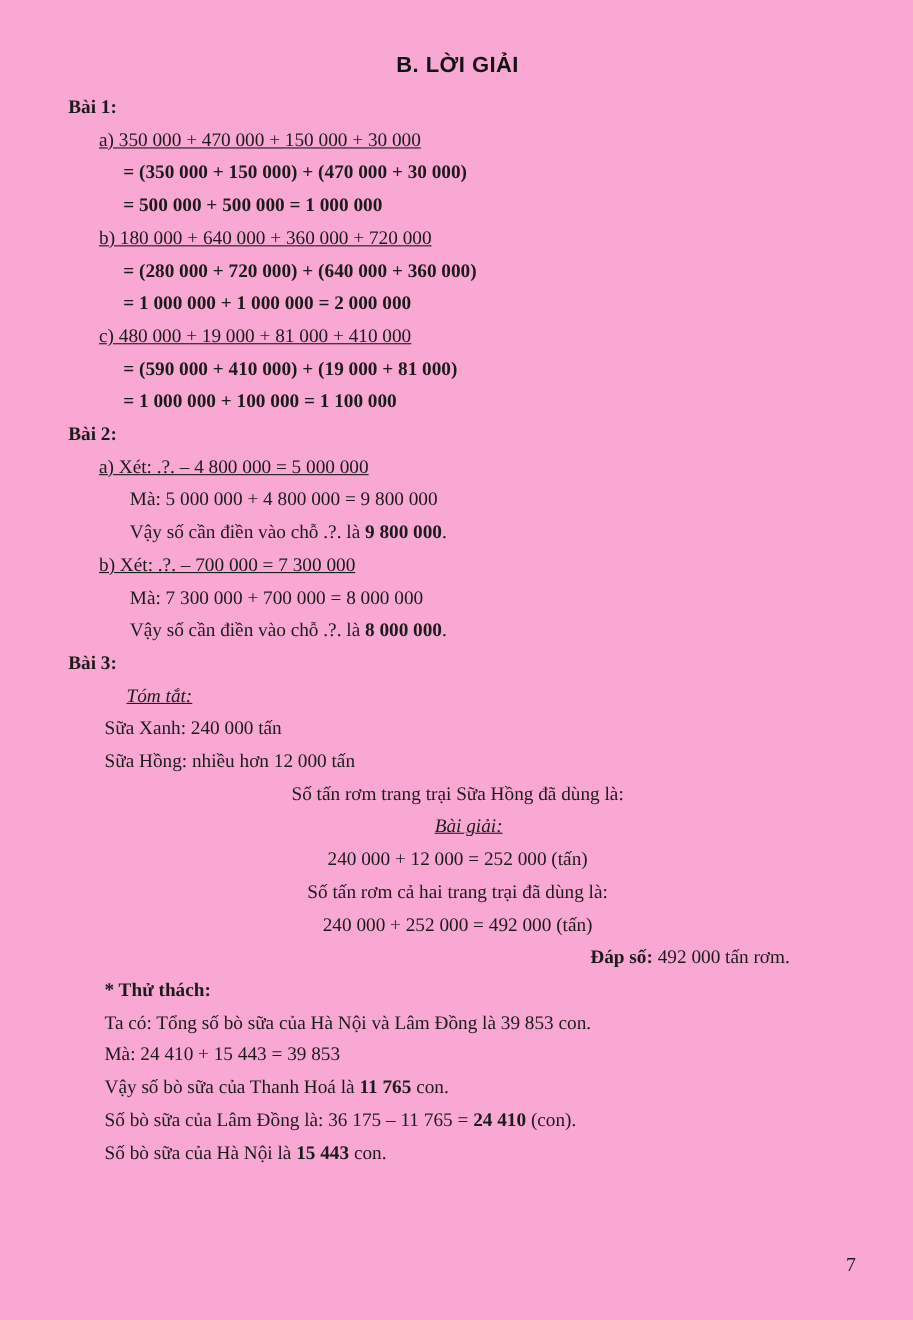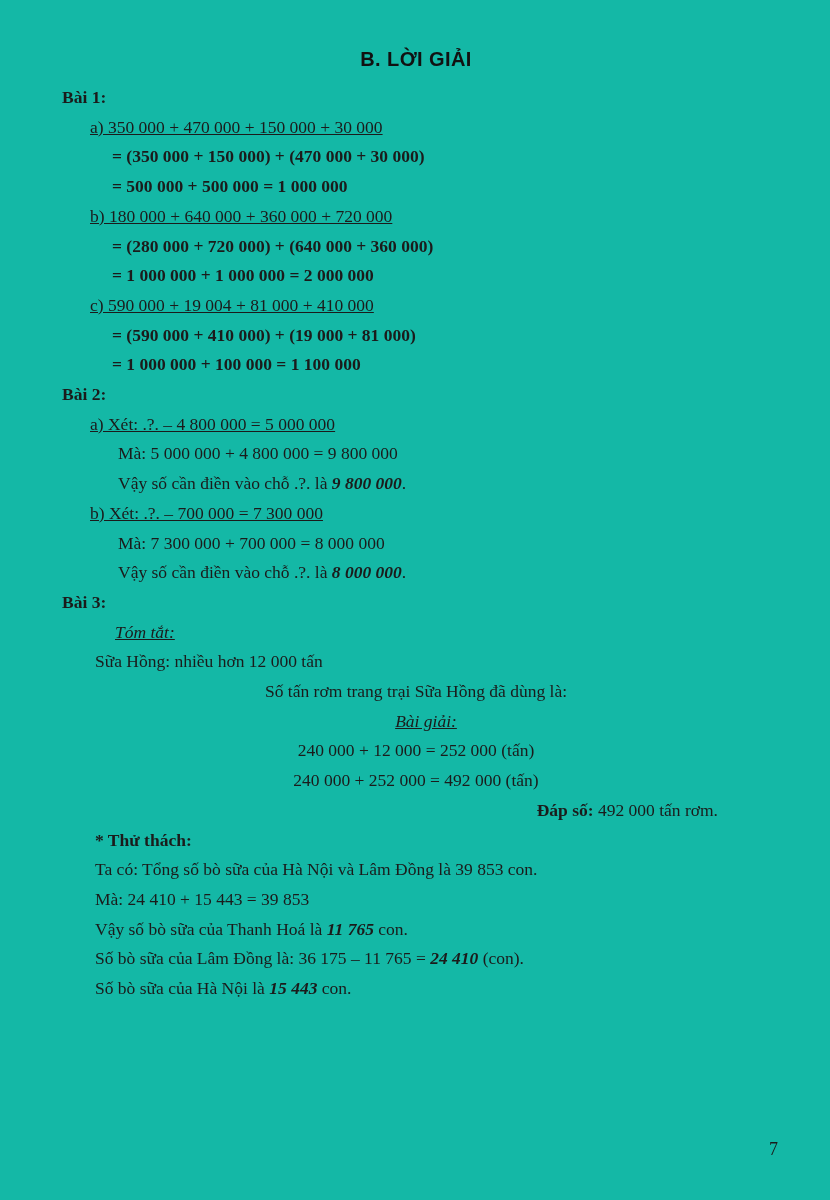--- a/index.html
+++ b/index.html
@@ -1,20 +1,20 @@
 <!DOCTYPE html>
 <html><head>
 <meta charset="utf-8">
 <style>
   html, body { margin: 0; padding: 0; background: #d8d8d8; }
   .page {
     width: 830px;
     height: 1200px;
     margin: 0 auto;
-    background: #14b8a6;
+    background: #f9a8d4;
     position: relative;
     box-sizing: border-box;
     padding: 48px 60px 0 62px;
     font-family: "Liberation Serif", serif;
     font-size: 17.5px;
     color: #1b1b1b;
     overflow: hidden;
   }
   .title {
     font-family: "Liberation Sans", sans-serif;
@@ -27,21 +27,21 @@
   }
   .line { line-height: 29.7px; white-space: pre-wrap; }
   .heading { font-weight: bold; line-height: 29.7px; }
   .ind1 { padding-left: 28px; text-decoration: underline; }   
   .ind2 { padding-left: 50px; font-weight: bold; }   
   .ind2b { padding-left: 56px; }  
   .ind3 { padding-left: 33px; }   
   .center { text-align: center; padding-left: 0; }
   .dapso { text-align: right; padding-right: 52px; }
   .lbl-iu { font-style: italic; text-decoration: underline; margin-left: 20px; }
-  b { font-weight: bold; font-style: italic; }
+  b { font-weight: bold; }
   .dapso-label { font-weight: bold; }
   .pagenum {
     position: absolute;
     right: 52px;
     bottom: 40px;
     font-size: 18px;
     color: #1b1b1b;
   }
 </style>
 </head>
@@ -52,42 +52,44 @@
   <h1 class="title">B. LỜI GIẢI</h1>
 
   <section>
     <div class="heading">Bài 1:</div>
     <div class="line ind1">a) 350 000 + 470 000 + 150 000 + 30 000</div>
     <div class="line ind2">= (350 000 + 150 000) + (470 000 + 30 000)</div>
     <div class="line ind2">= 500 000 + 500 000 = 1 000 000</div>
     <div class="line ind1">b) 180 000 + 640 000 + 360 000 + 720 000</div>
     <div class="line ind2">= (280 000 + 720 000) + (640 000 + 360 000)</div>
     <div class="line ind2">= 1 000 000 + 1 000 000 = 2 000 000</div>
-    <div class="line ind1">c) 590 000 + 19 004 + 81 000 + 410 000</div>
+    <div class="line ind1">c) 480 000 + 19 000 + 81 000 + 410 000</div>
     <div class="line ind2">= (590 000 + 410 000) + (19 000 + 81 000)</div>
     <div class="line ind2">= 1 000 000 + 100 000 = 1 100 000</div>
   </section>
 
   <section>
     <div class="heading">Bài 2:</div>
     <div class="line ind1">a) Xét: .?. – 4 800 000 = 5 000 000</div>
     <div class="line ind2b">Mà: 5 000 000 + 4 800 000 = 9 800 000</div>
     <div class="line ind2b"><span>Vậy số cần điền vào chỗ .?. là </span><b>9 800 000</b><span>.</span></div>
     <div class="line ind1">b) Xét: .?. – 700 000 = 7 300 000</div>
     <div class="line ind2b">Mà: 7 300 000 + 700 000 = 8 000 000</div>
     <div class="line ind2b"><span>Vậy số cần điền vào chỗ .?. là </span><b>8 000 000</b><span>.</span></div>
   </section>
 
   <section>
     <div class="heading">Bài 3:</div>
     <div class="line ind3"><span class="lbl-iu">Tóm tắt:</span></div>
+    <div class="line ind3">Sữa Xanh: 240 000 tấn</div>
     <div class="line ind3">Sữa Hồng: nhiều hơn 12 000 tấn</div>
     <div class="line center">Số tấn rơm trang trại Sữa Hồng đã dùng là:</div>
     <div class="line center"><span class="lbl-iu">Bài giải:</span></div>
     <div class="line center">240 000 + 12 000 = 252 000 (tấn)</div>
+    <div class="line center">Số tấn rơm cả hai trang trại đã dùng là:</div>
     <div class="line center">240 000 + 252 000 = 492 000 (tấn)</div>
     <div class="line dapso"><span class="dapso-label">Đáp số:</span><span> 492 000 tấn rơm.</span></div>
   </section>
 
   <section>
     <div class="heading ind3">* Thử thách:</div>
     <div class="line ind3">Ta có: Tổng số bò sữa của Hà Nội và Lâm Đồng là 39 853 con.</div>
     <div class="line ind3">Mà: 24 410 + 15 443 = 39 853</div>
     <div class="line ind3"><span>Vậy số bò sữa của Thanh Hoá là </span><b>11 765</b><span> con.</span></div>
     <div class="line ind3"><span>Số bò sữa của Lâm Đồng là: 36 175 – 11 765 = </span><b>24 410</b><span> (con).</span></div>

